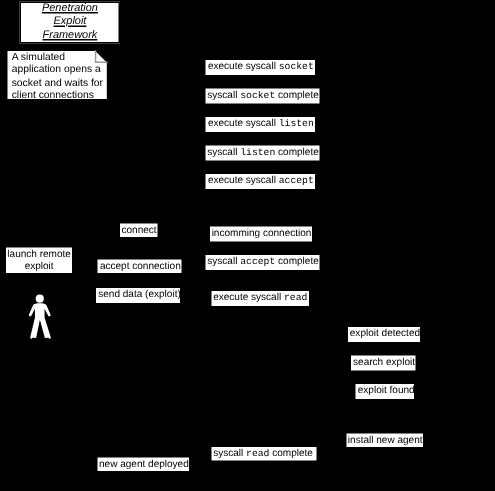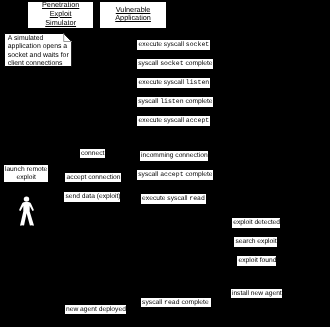--- a/index.html
+++ b/index.html
@@ -24,31 +24,25 @@
   .note{position:absolute;color:#000;font-size:6.9px;line-height:8.15px;}
   .note svg{position:absolute;left:0;top:0;}
   .note .np{position:absolute;left:3.4px;top:2.2px;white-space:nowrap;}
 
   .actor{position:absolute;}
 </style>
 </head>
 <body style="background: rgb(0, 0, 0);">
 
 <div id="stage">
-    <div class="participant" style="left: 27px; top: 1px; width: 67.3px; height: 28.2px;">
+    <div class="participant" style="left: 13px; top: 1px; width: 67.3px; height: 28.2px; font-style: italic;">
       <div>
         <div><u>Penetration</u></div>
         <div><u>Exploit</u></div>
-        <div><u>Simulator</u></div>
-      </div>
-    </div>
-    <div class="participant" style="left: 99.2px; top: 1px; width: 67.8px; height: 28.2px;">
-      <div>
-        <div><u>Vulnerable</u></div>
-        <div><u>Application</u></div>
+        <div><u>Framework</u></div>
       </div>
     </div>
     <div class="note" style="left: 4.4px; top: 33px; width: 68.2px; height: 34px;">
       <svg width="68.2" height="34">
         <path d="M0.5 0.5 H59.7 L67.7 8.5 V33.5 H0.5 Z" fill="#ffffff" stroke="#000000" stroke-width="1"></path>
         <path d="M59.7 0.5 V8.5 H67.7" fill="none" stroke="#9a9a9a" stroke-width="1"></path>
       </svg>
       <div class="np">
         <div>A simulated</div>
         <div>application opens a</div>

